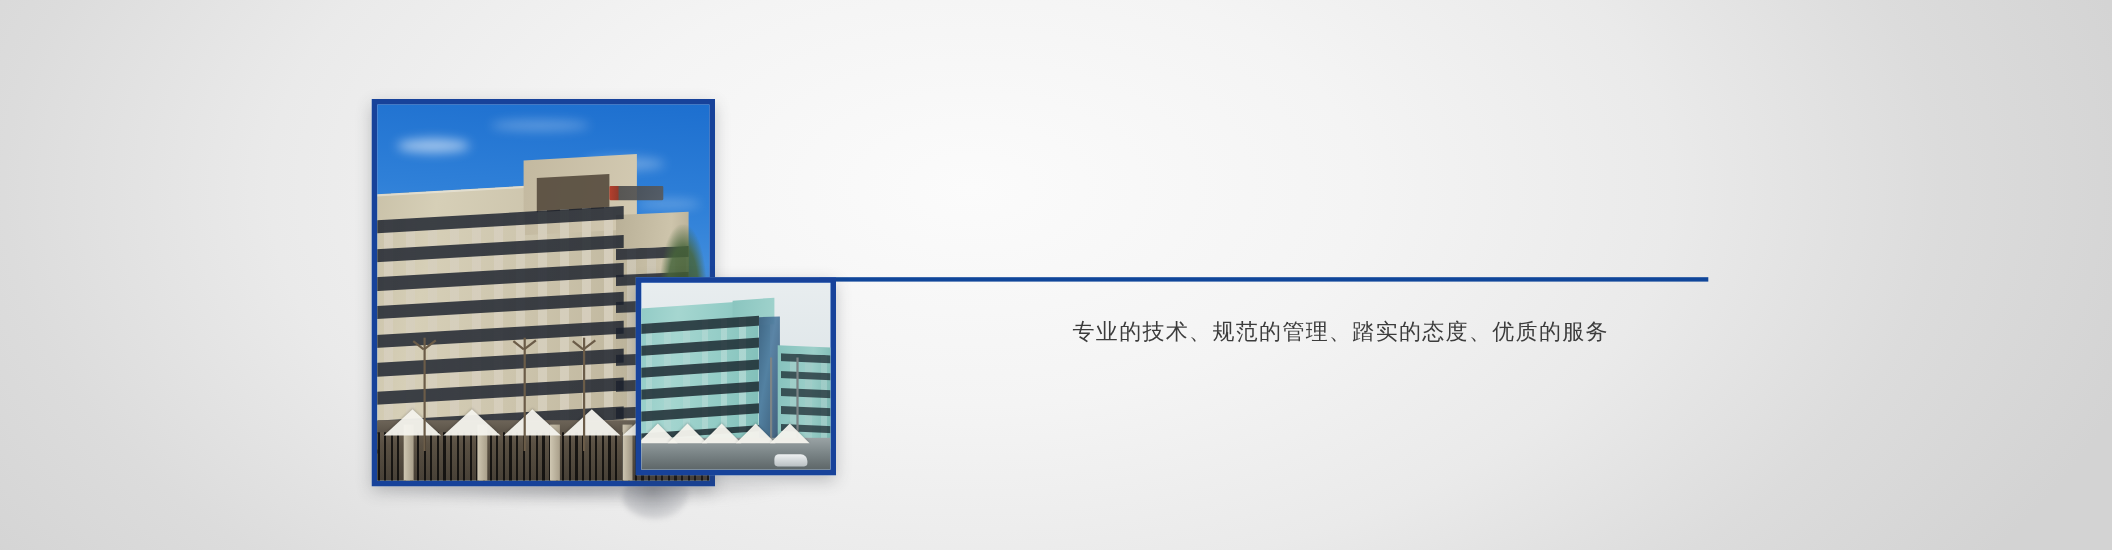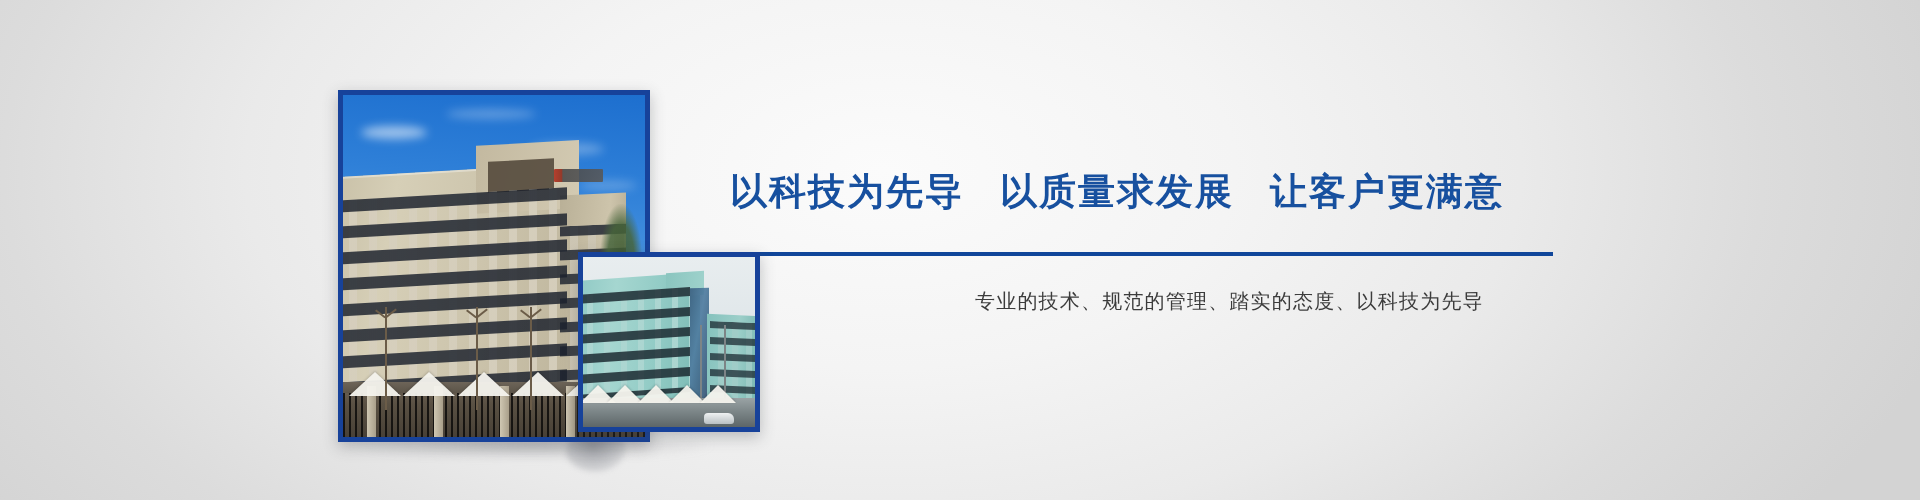--- a/index.html
+++ b/index.html
@@ -383,21 +383,18 @@
       <div class="tents" style="bottom:14%; height:24px;">
         <div class="tent" style="left:-2%; border-left-width:18px; border-right-width:18px; border-bottom-width:18px;"></div>
         <div class="tent" style="left:14%; border-left-width:18px; border-right-width:18px; border-bottom-width:18px;"></div>
         <div class="tent" style="left:32%; border-left-width:18px; border-right-width:18px; border-bottom-width:18px;"></div>
         <div class="tent" style="left:50%; border-left-width:18px; border-right-width:18px; border-bottom-width:18px;"></div>
         <div class="tent" style="left:68%; border-left-width:18px; border-right-width:18px; border-bottom-width:18px;"></div>
       </div>
     </div>
   </div>
 
-  <div class="headline">
-    <span class="seg">以科技为先导</span><span class="gap"></span><span class="seg">以质量求发展</span><span class="gap"></span><span class="seg">让客户更满意</span>
-  </div>
 
   <div class="rule"></div>
 
-  <div class="subline">专业的技术、规范的管理、踏实的态度、以科技为先导</div>
+  <div class="subline">专业的技术、规范的管理、踏实的态度、优质的服务</div>
 
 </div>
 
 </body></html>

